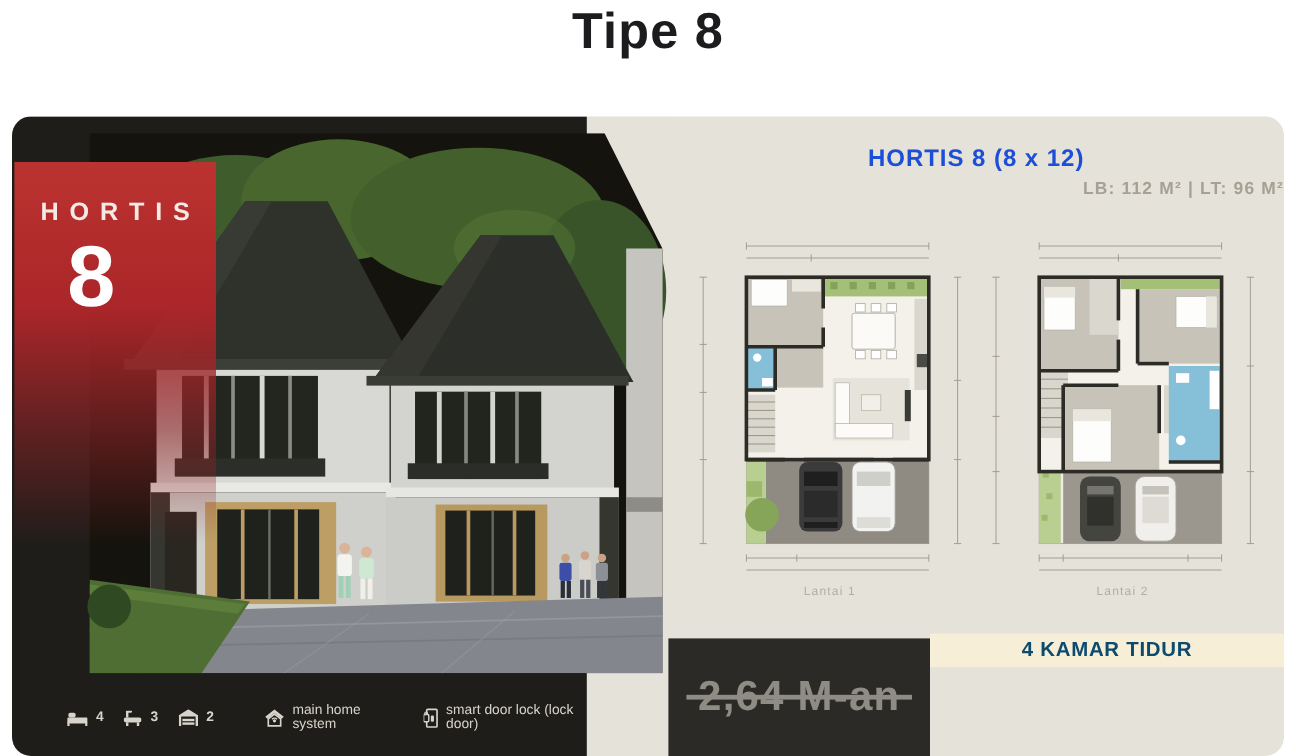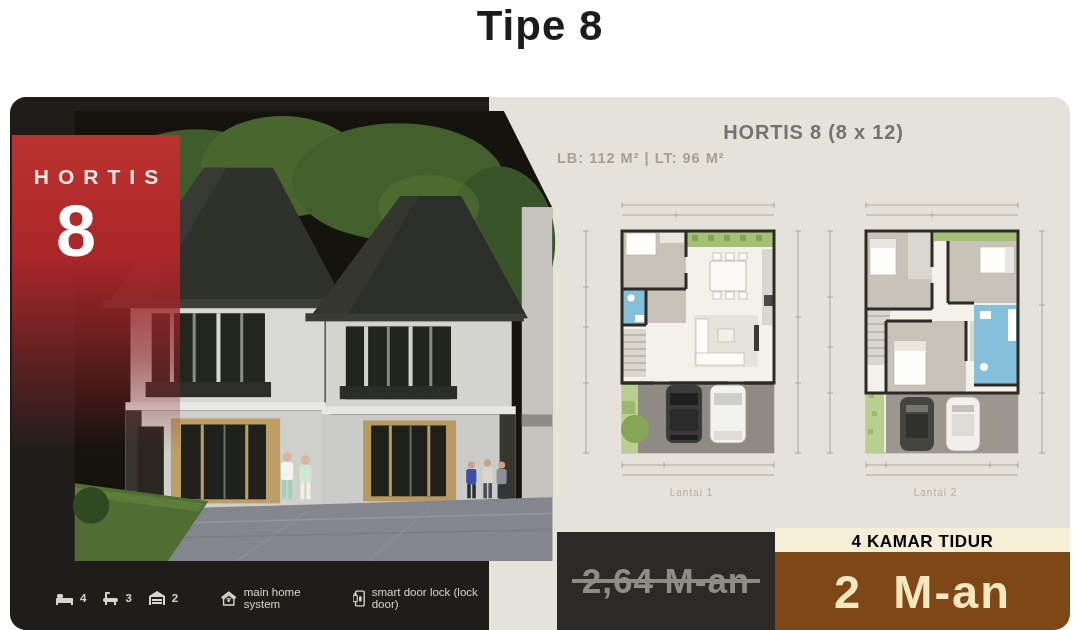--- a/index.html
+++ b/index.html
@@ -51,24 +51,24 @@
   .feat{display:flex;align-items:center;gap:7px;margin-right:17px;}
   .feat .num{font-weight:700;}
   .smart{display:flex;align-items:center;gap:7px;margin-left:26px;}
   .feat svg,.smart svg{display:block;}
   
   .panel-beige{
     position:absolute;left:547px;top:0;width:513px;height:533px;
   }
   .rp-title{
     margin-top:24px;text-align:center;font-size:20px;font-weight:800;
-    color:#737373;letter-spacing:.8px;
+    color:#1d4ed8;letter-spacing:.8px;
   }
   .rp-specs{
-    margin-top:6px;text-align:left;font-size:14.5px;font-weight:600;
+    margin-top:6px;text-align:right;font-size:14.5px;font-weight:600;
     color:#a6a193;letter-spacing:1px;
   }
   .plans{
     position:absolute;left:0;top:100px;width:513px;display:flex;
     justify-content:center;gap:16px;
   }
   .plan{width:228px;text-align:center;}
   .plan-label{margin-top:2px;font-size:10px;color:#b3aea1;letter-spacing:1px;}
   
   .price-old-box{
@@ -78,21 +78,21 @@
   .price-old{
     position:relative;font-size:35px;font-weight:700;color:#8f8c85;letter-spacing:1px;
   }
   .price-old::after{
     content:"";position:absolute;left:-10px;right:-10px;top:50%;
     height:4px;background:#8f8c85;transform:translateY(-2px);
   }
   .bedrooms-strip{
     position:absolute;left:218px;top:431px;width:295px;height:28px;
     background:#f6eed6;display:flex;align-items:center;justify-content:center;
-    font-size:17px;font-weight:800;color:#000000;letter-spacing:.6px;
+    font-size:17px;font-weight:800;color:#0c4a6e;letter-spacing:.6px;
   }
   .price-new-box{
     position:absolute;left:218px;top:455px;width:295px;height:78px;
     background:#7d4716;display:flex;align-items:center;justify-content:center;
     border-bottom-right-radius:16px;
   }
   .price-new{
     font-size:47px;font-weight:800;color:#f7e7bf;letter-spacing:2px;word-spacing:16px;
   }
 </style>
@@ -435,17 +435,14 @@
           </g>
         </svg>
         <div class="plan-label">Lantai 2</div>
       </div>
     </div>
 
     <div class="price-old-box">
       <span class="price-old">2,64 M-an</span>
     </div>
     <div class="bedrooms-strip">4 KAMAR TIDUR</div>
-    <div class="price-new-box">
-      <span class="price-new">2 M-an</span>
-    </div>
   </div>
 </div>
 
 </body></html>

